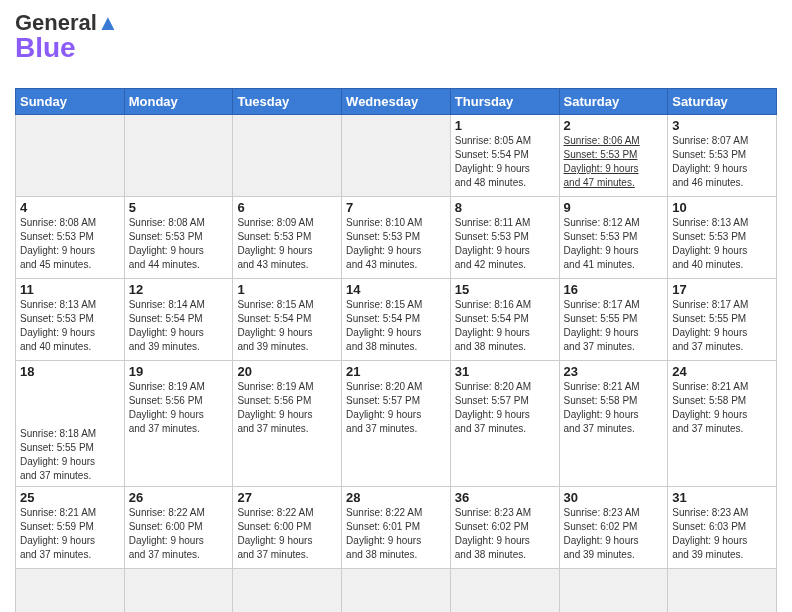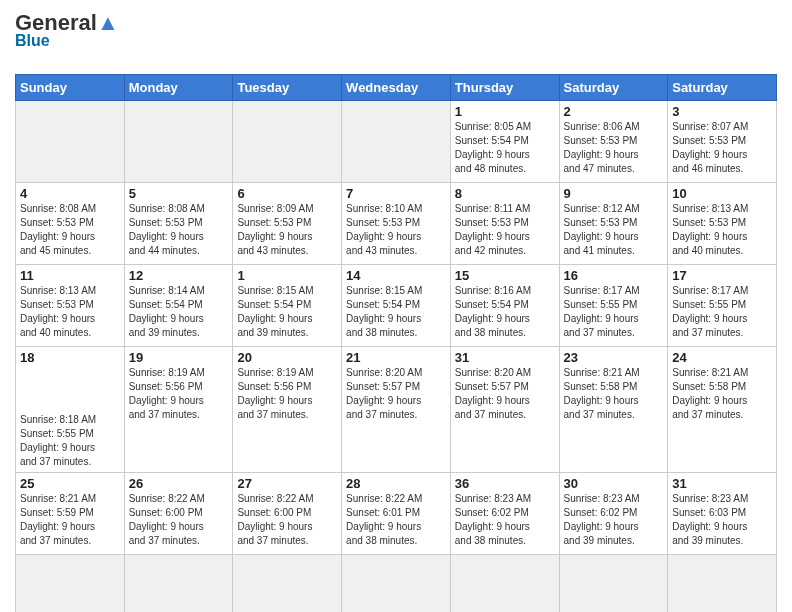--- a/index.html
+++ b/index.html
@@ -92,21 +92,21 @@
 <body>
 
 <div class="page">
   <div class="header">
     <div class="logo">
       <div class="logo-wrapper">
         <div style="font-size:22px;font-weight:bold;color:#333;">
           <span style="color:#333;">General</span><span style="color:#3a7bd5;">▲</span>
         </div>
       </div>
-      <div style="font-size:16px;font-weight:bold;color:#0369a1;margin-top:-4px;">Blue</div>
+      <div style="font-size:28px;font-weight:bold;color:#8b5cf6;margin-top:-4px;">Blue</div>
     </div>
     <div class="title-area">
       <div class="month-title"></div>
       <div class="location"></div>
     </div>
   </div>
 
   <table class="calendar">
     <thead>
       <tr>
@@ -127,21 +127,21 @@
           <td class="empty"></td>
           <td>
             <span class="day-num">1</span>
             <div class="day-info" style="white-space: pre-line;">Sunrise: 8:05 AM
 Sunset: 5:54 PM
 Daylight: 9 hours
 and 48 minutes.</div>
           </td>
           <td>
             <span class="day-num">2</span>
-            <div class="day-info" style="white-space: pre-line;">Sunrise: 8:06 AM
+            <div class="day-info" style="white-space: pre-line; text-decoration: underline;">Sunrise: 8:06 AM
 Sunset: 5:53 PM
 Daylight: 9 hours
 and 47 minutes.</div>
           </td>
           <td>
             <span class="day-num">3</span>
             <div class="day-info" style="white-space: pre-line;">Sunrise: 8:07 AM
 Sunset: 5:53 PM
 Daylight: 9 hours
 and 46 minutes.</div>

